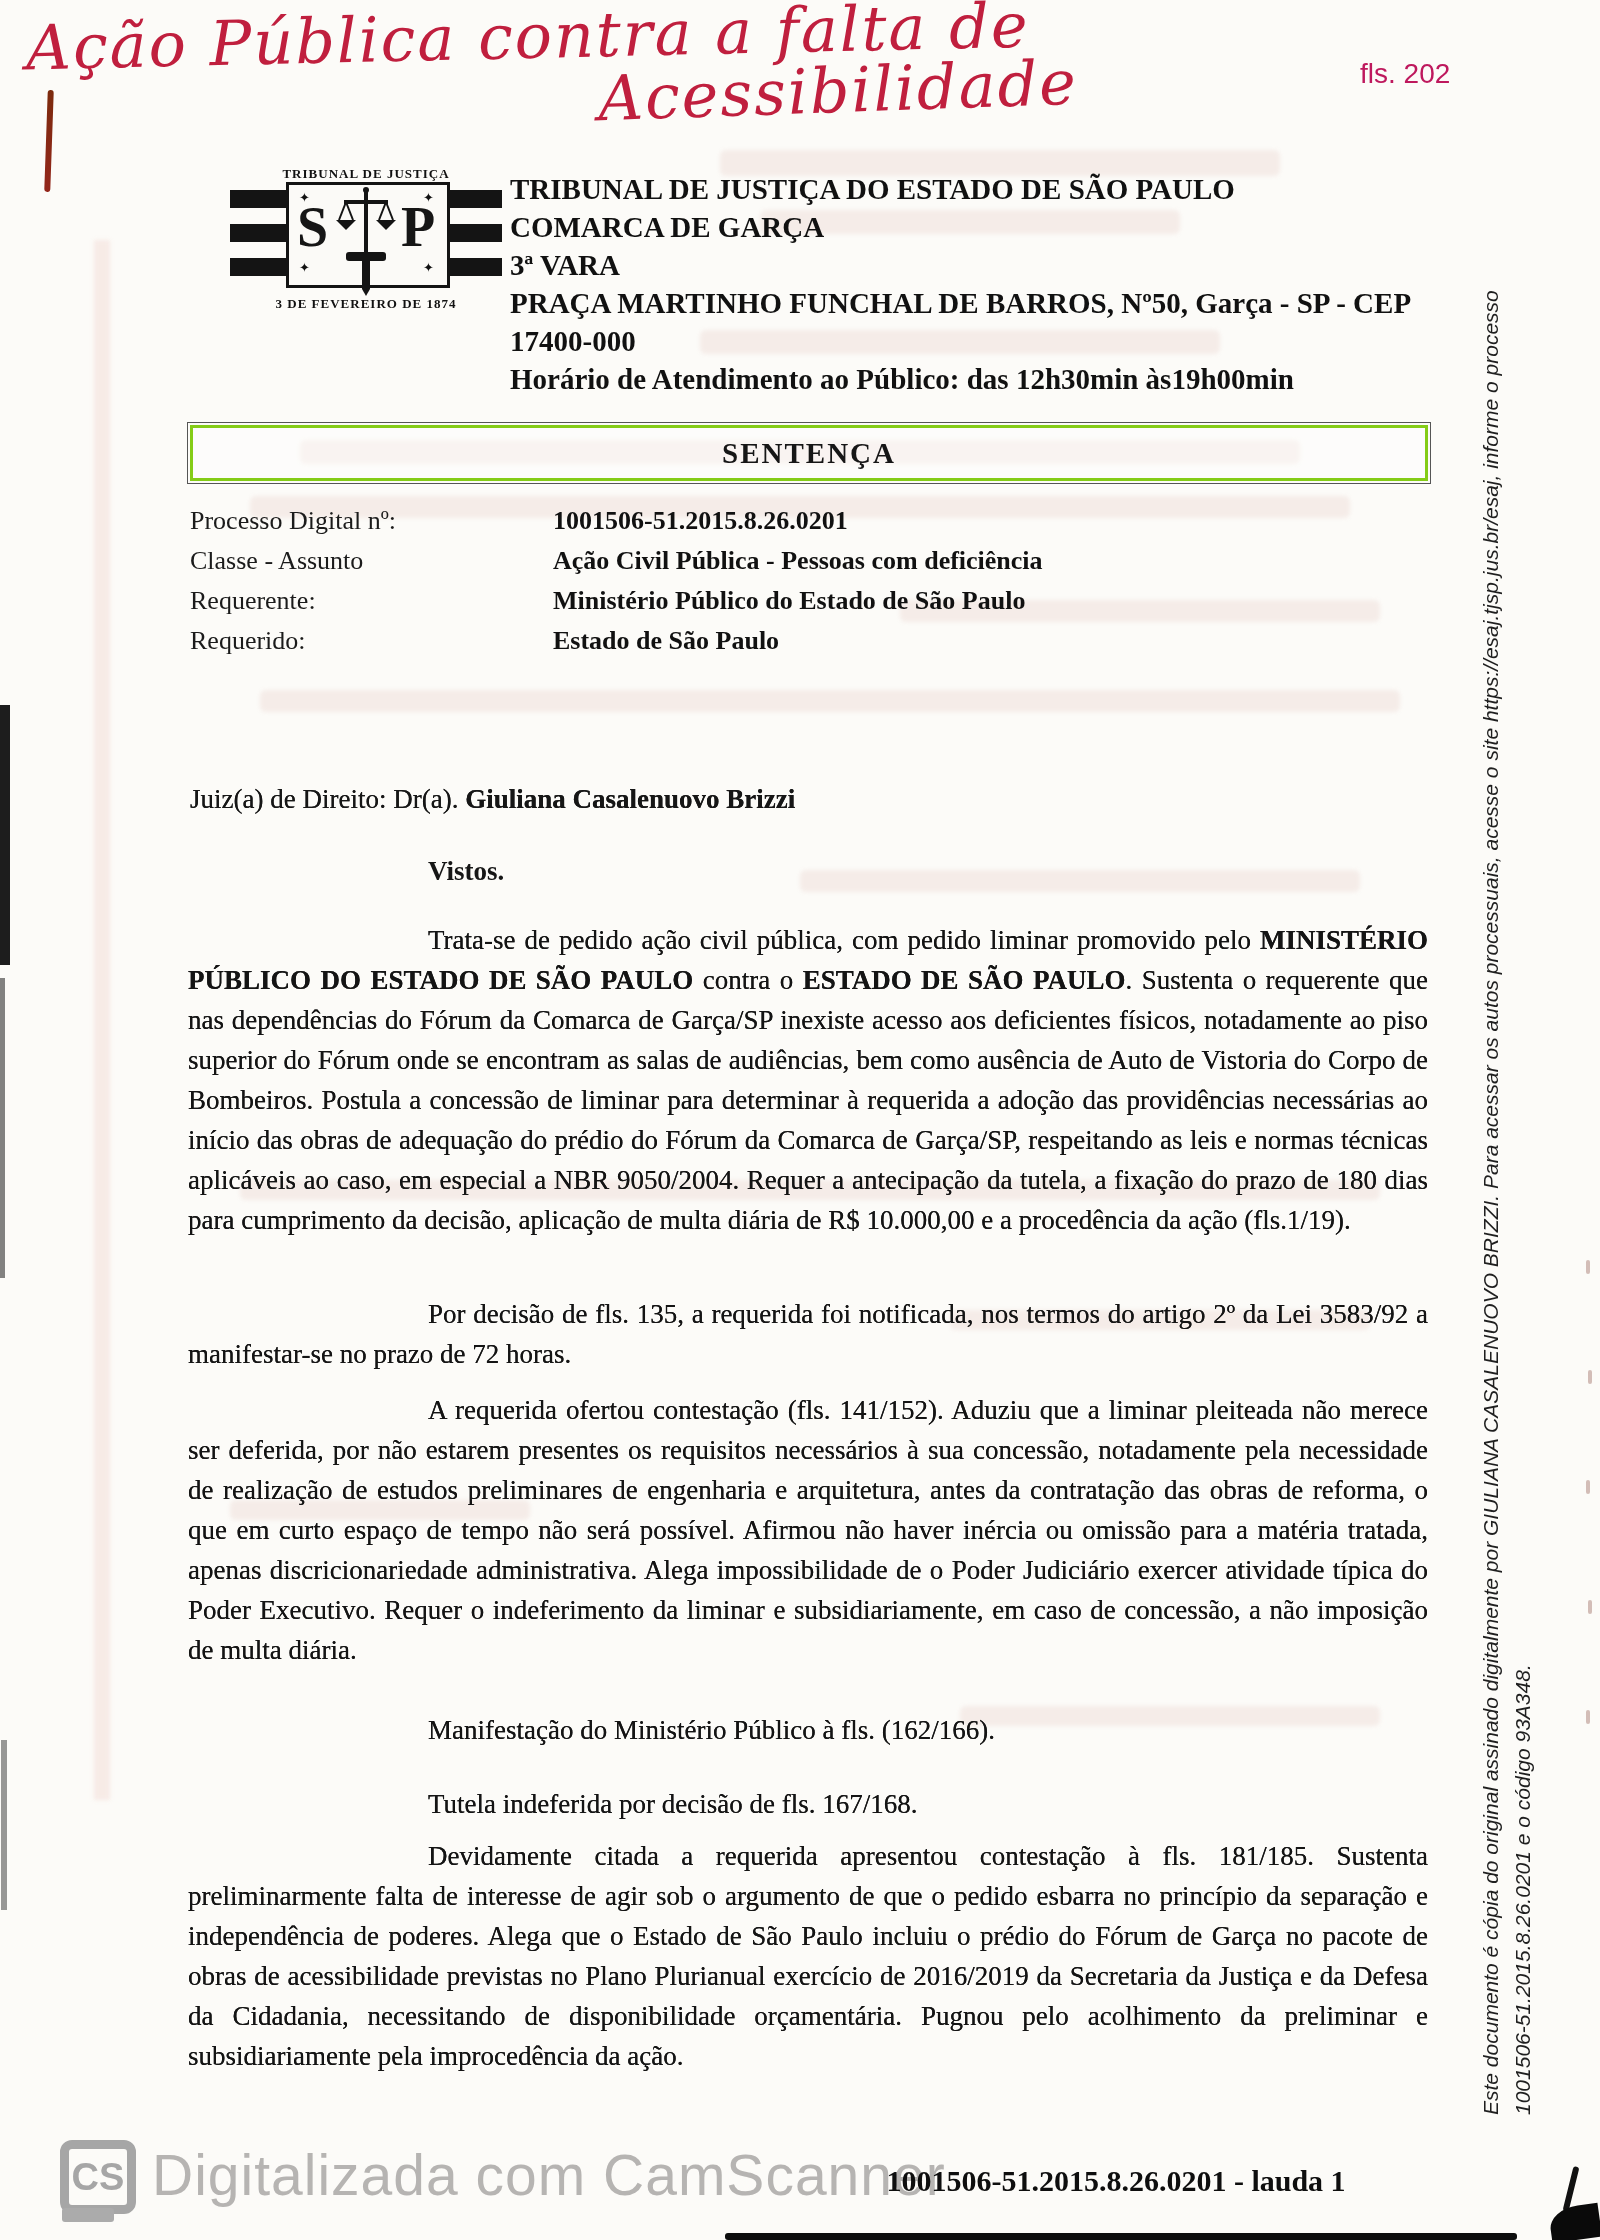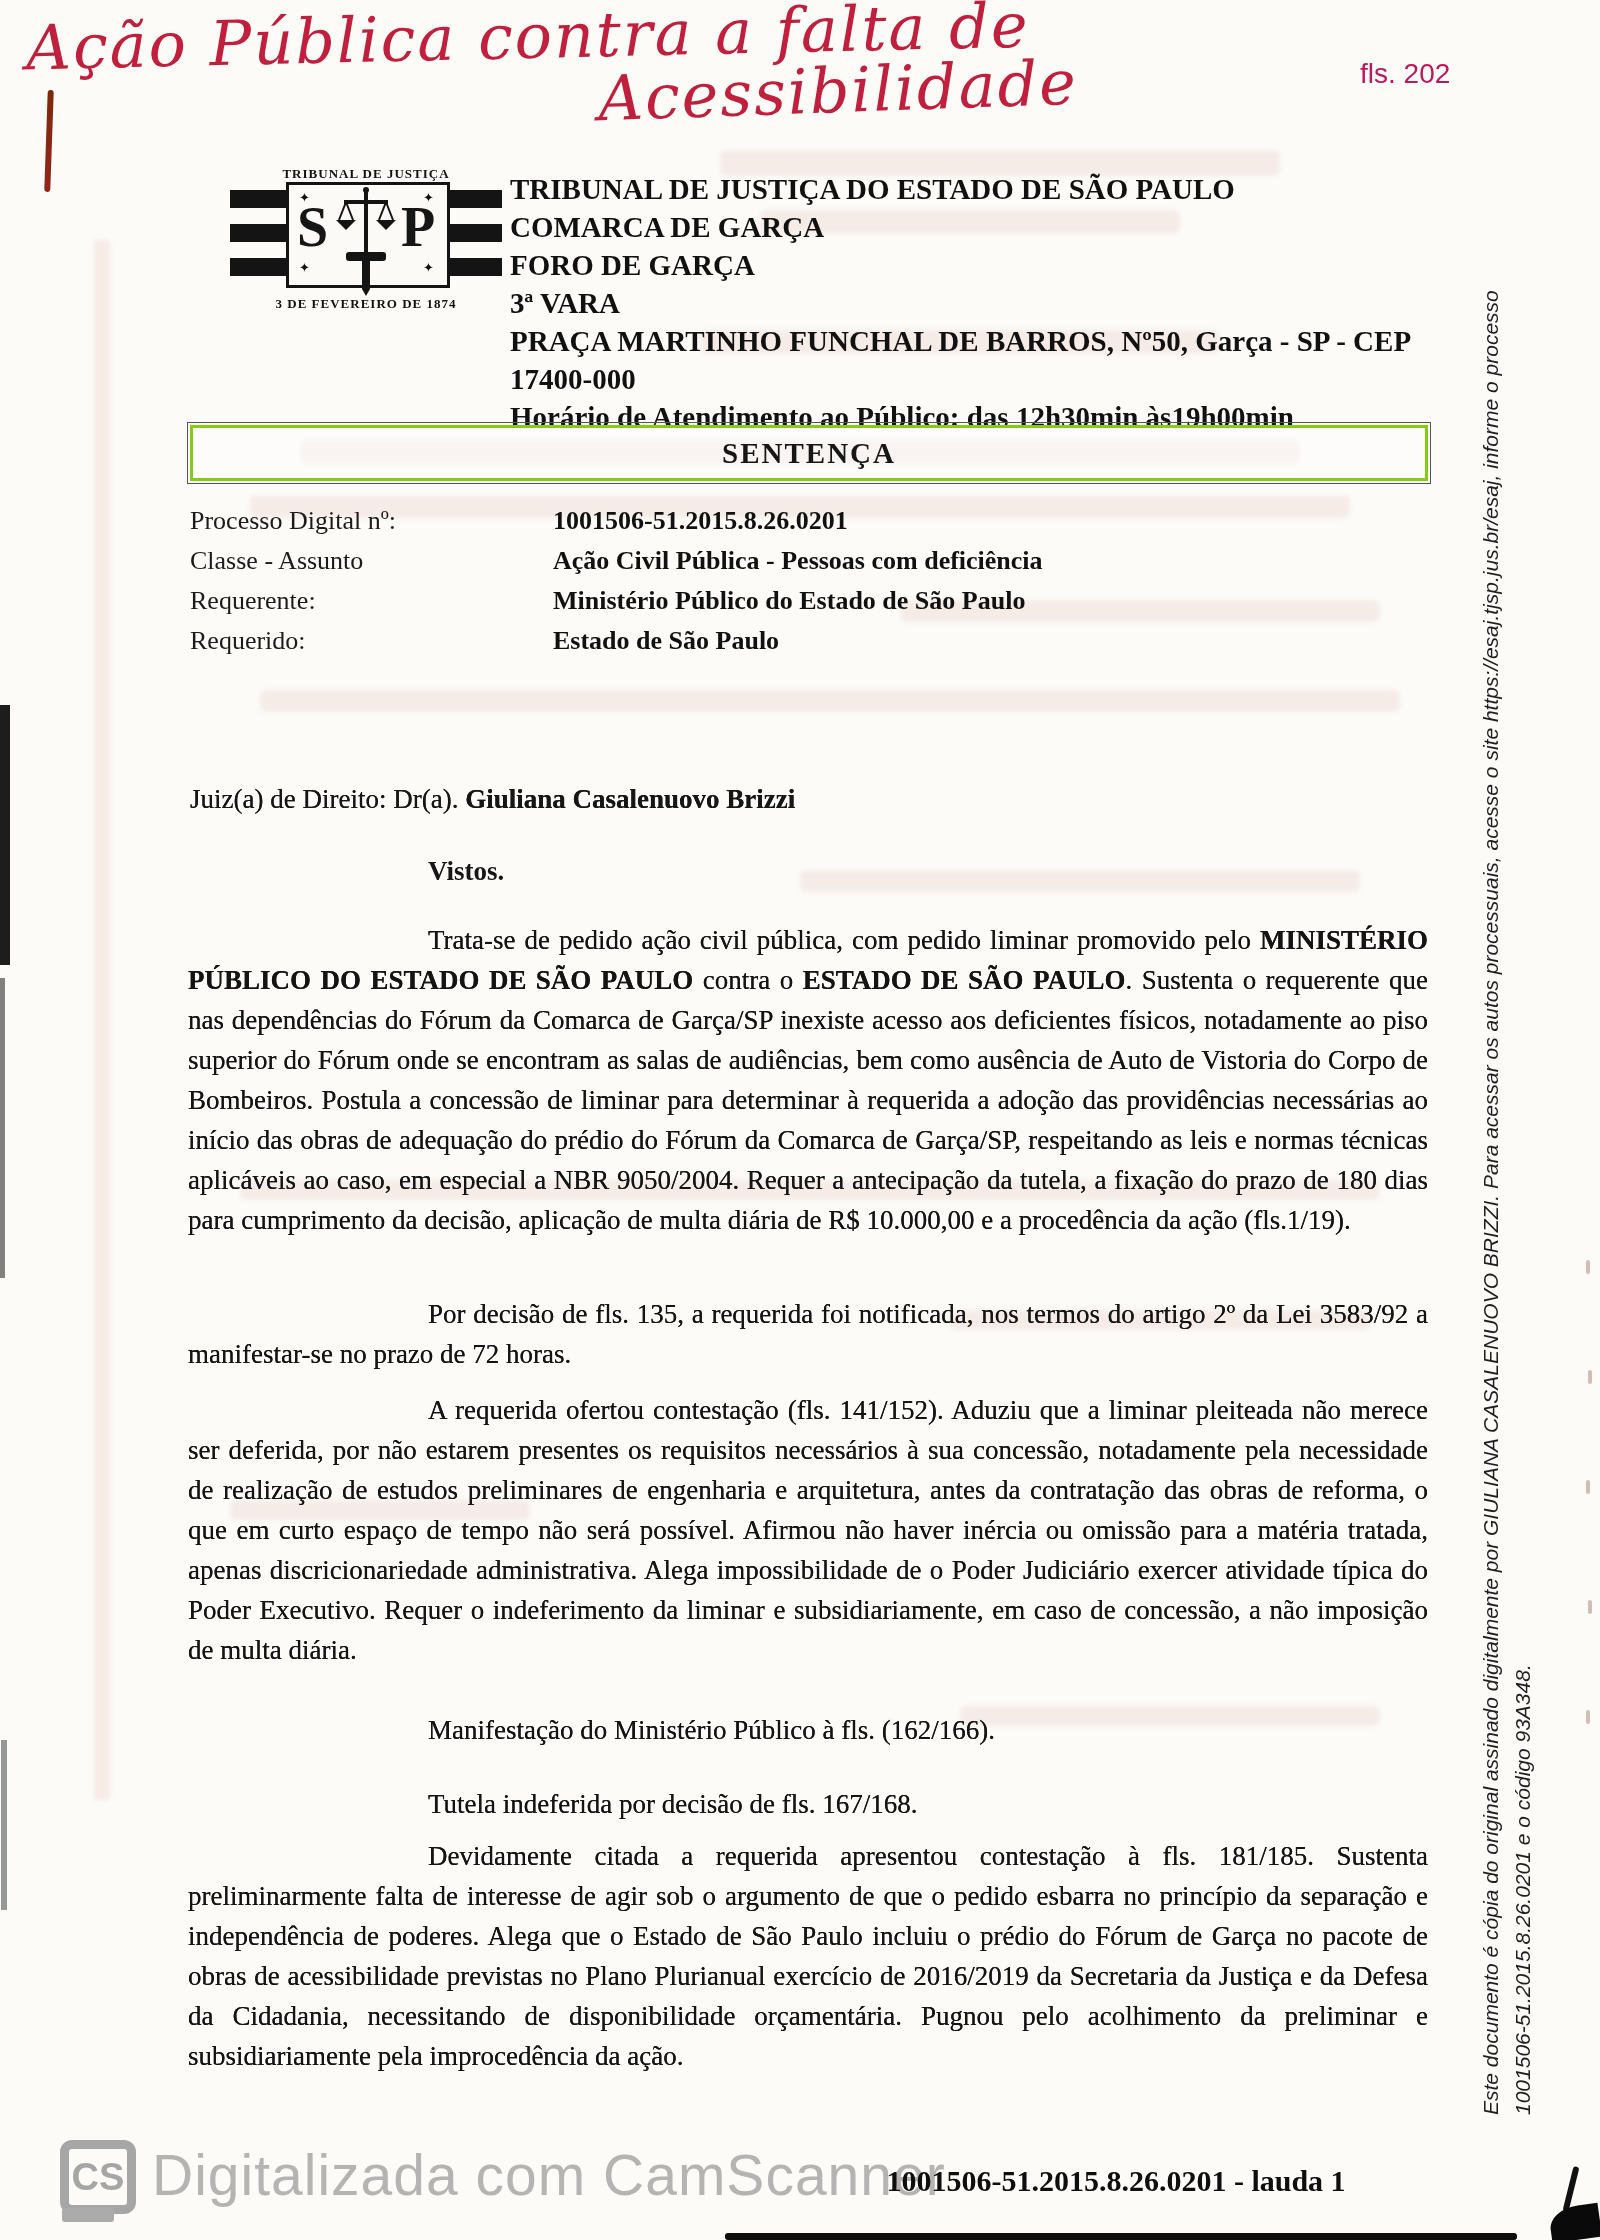--- a/index.html
+++ b/index.html
@@ -147,21 +147,20 @@
     <rect x="12" y="68" width="40" height="9" rx="3" fill="#141414"></rect>
     <rect x="28" y="77" width="8" height="28" fill="#141414"></rect>
     <polygon points="28,105 36,105 32,112" fill="#141414"></polygon>
   </svg>
   <div class="abs bottomlabel">3 DE FEVEREIRO DE 1874</div>
 </div>
 
 <div class="abs court-header">
   <div>TRIBUNAL DE JUSTIÇA DO ESTADO DE SÃO PAULO</div>
   <div>COMARCA DE GARÇA</div>
-  <div>FORO DE GARÇA</div>
   <div>3ª VARA</div>
   <div>PRAÇA MARTINHO FUNCHAL DE BARROS, Nº50, Garça - SP - CEP</div>
   <div>17400-000</div>
   <div>Horário de Atendimento ao Público: das 12h30min às19h00min</div>
 </div>
 
 <div class="abs sent-box">
   <span>SENTENÇA</span>
 </div>
 

